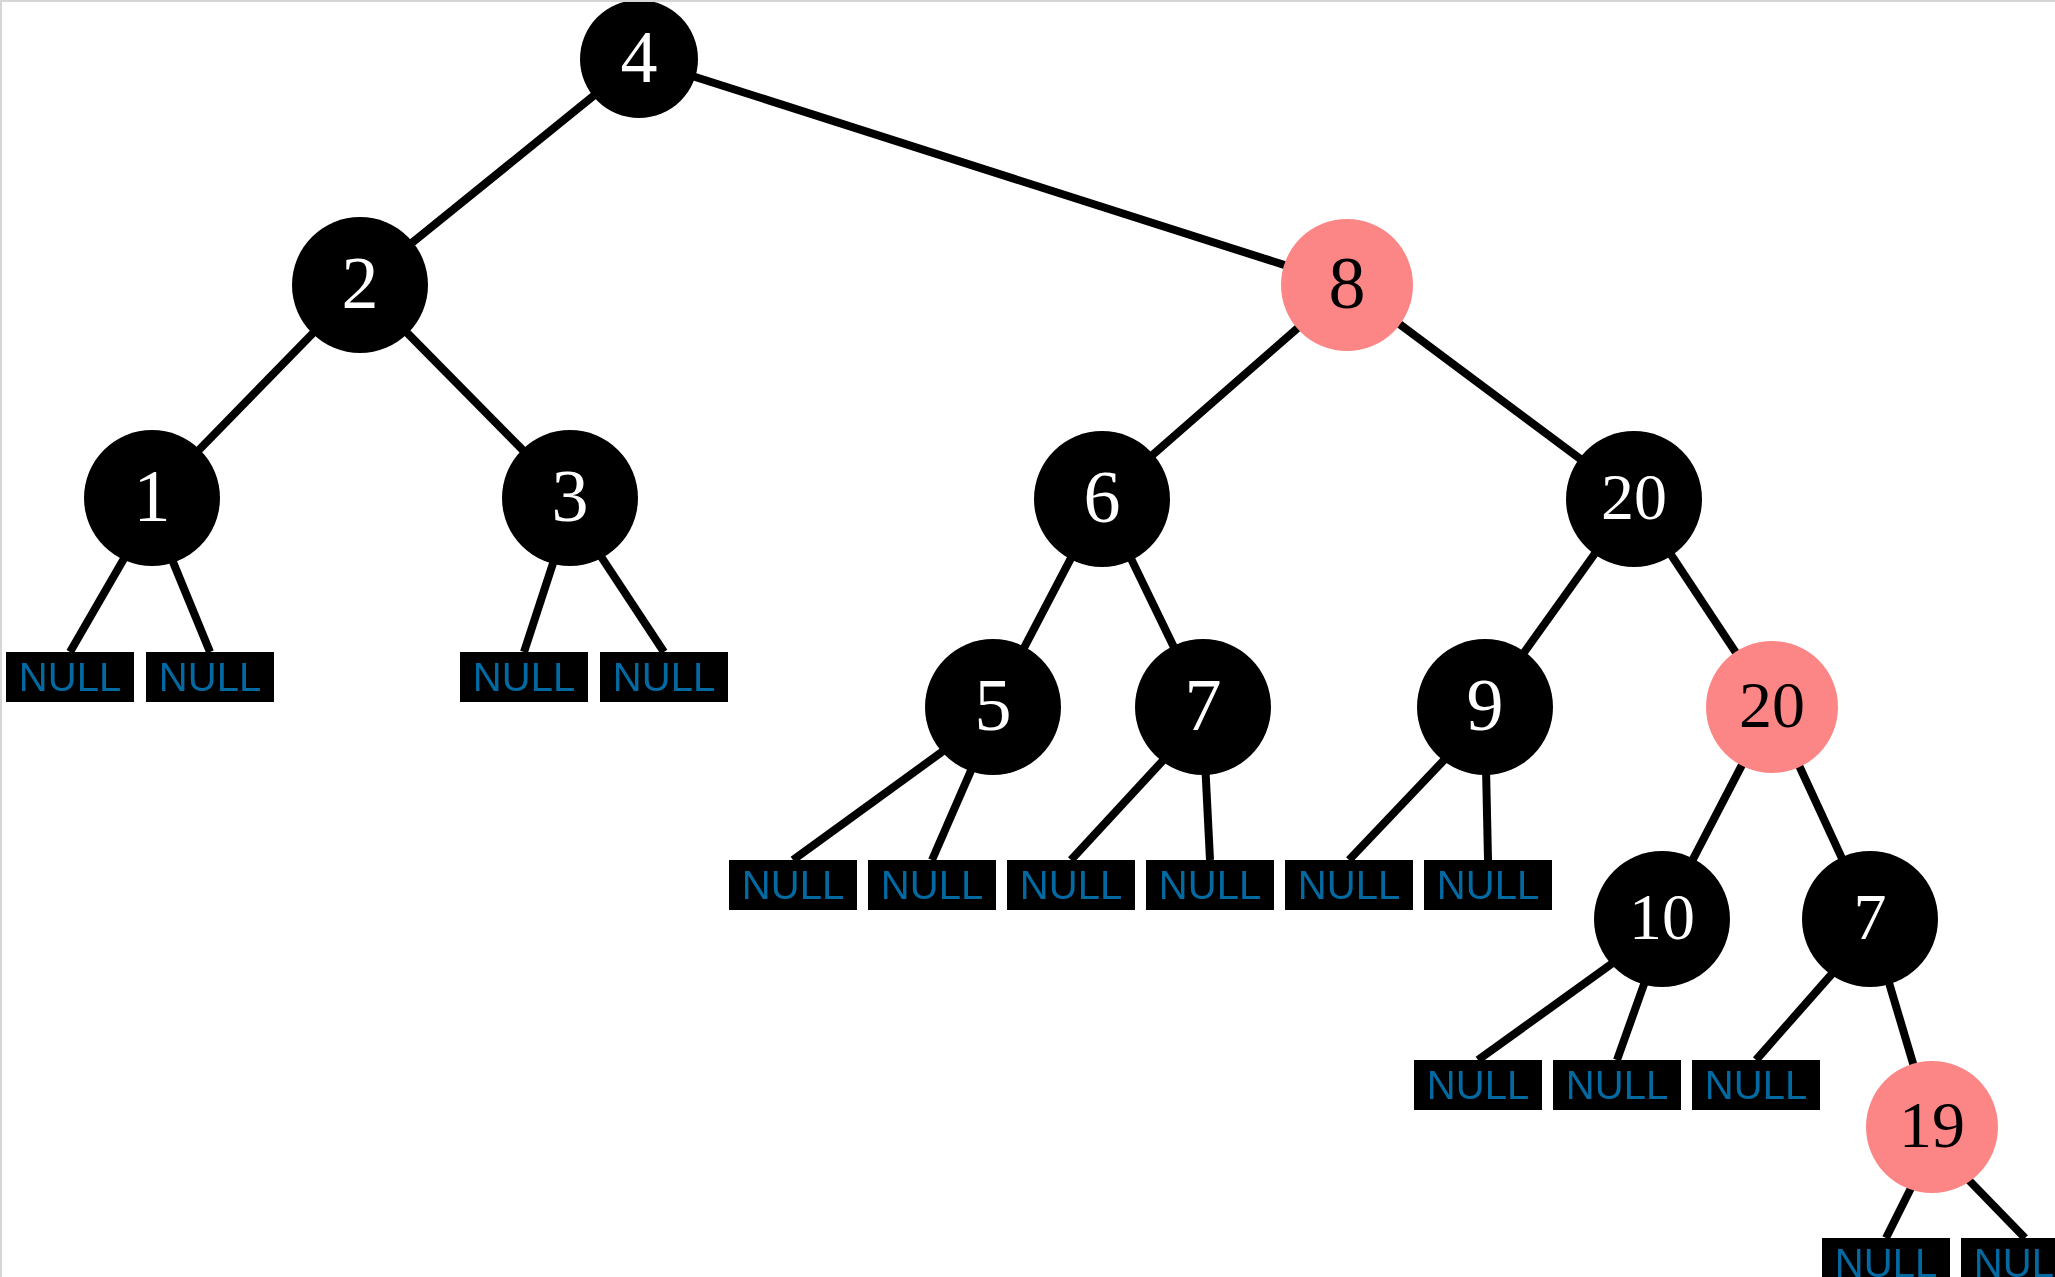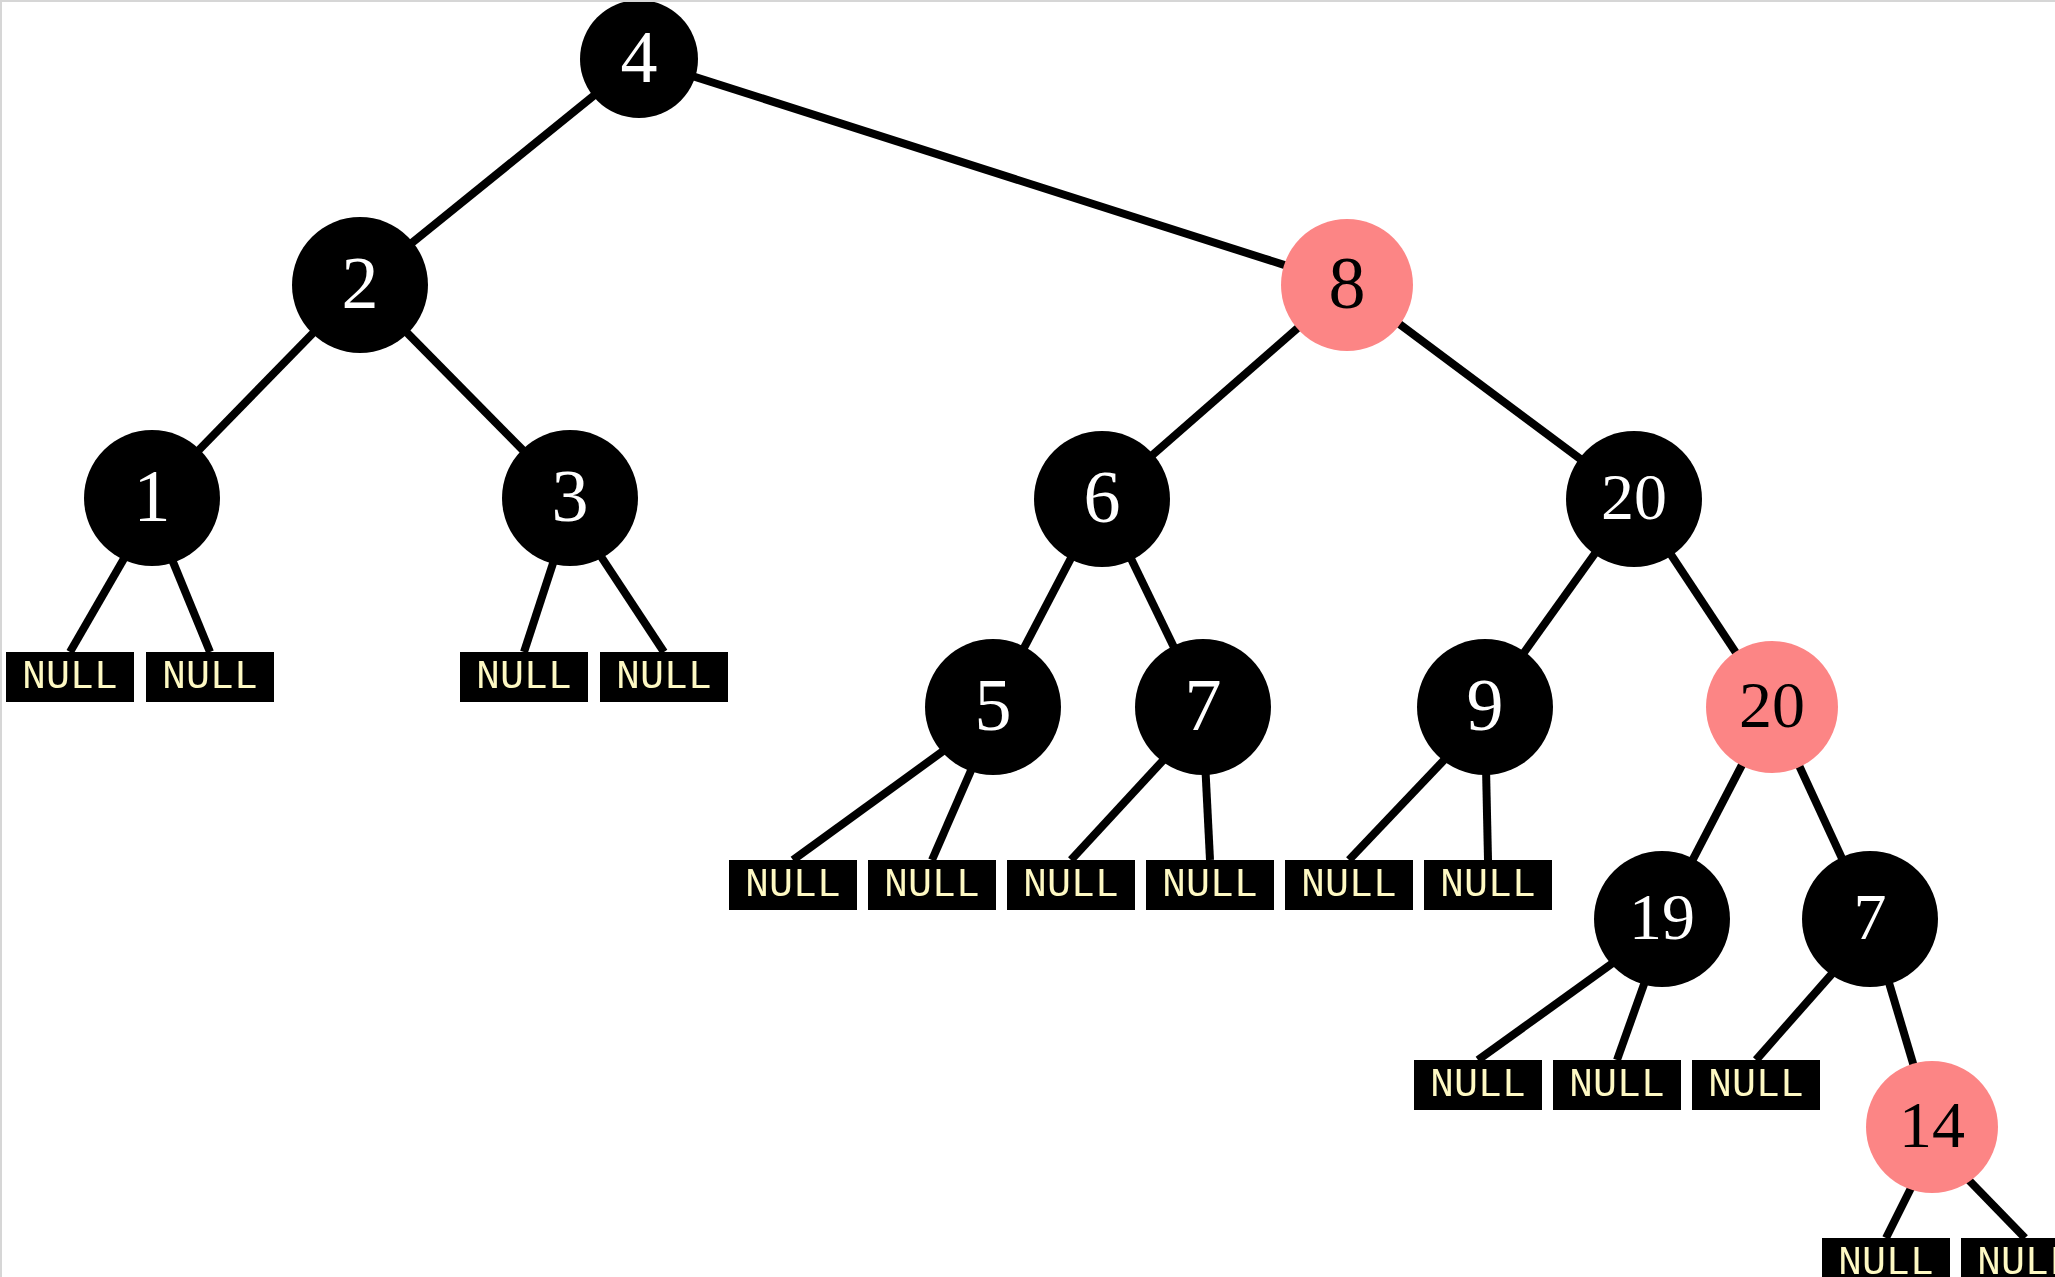--- a/index.html
+++ b/index.html
@@ -48,25 +48,25 @@
   }
   .node .label {
     font-family: "Liberation Serif", "DejaVu Serif", serif;
     font-weight: 400;
     display: block;
     transform: translateY(-2px);
   }
   .nullbox {
     position: absolute;
     background: #000000;
-    color: #fef9c3;
+    color: #0369a1;
     display: flex;
     align-items: center;
     justify-content: center;
-    font-family: Liberation Mono, monospace;
+    font-family: Liberation Sans, sans-serif;
     font-size: 40px;
     letter-spacing: 0px;
     box-sizing: border-box;
     user-select: none;
   }
 </style>
 </head>
 <body>
 
 <div id="canvas">
@@ -128,27 +128,27 @@
       <div class="node black" style="left: 1133px; top: 637px; width: 136px; height: 136px;">
         <span class="label" style="font-size: 74px;">7</span>
       </div>
       <div class="node black" style="left: 1415px; top: 637px; width: 136px; height: 136px;">
         <span class="label" style="font-size: 74px;">9</span>
       </div>
       <div class="node red" style="left: 1704px; top: 639px; width: 132px; height: 132px;">
         <span class="label" style="font-size: 66px;">20</span>
       </div>
       <div class="node black" style="left: 1592px; top: 849px; width: 136px; height: 136px;">
-        <span class="label" style="font-size: 66px;">19</span>
+        <span class="label" style="font-size: 66px;">10</span>
       </div>
       <div class="node black" style="left: 1800px; top: 849px; width: 136px; height: 136px;">
         <span class="label" style="font-size: 66px;">7</span>
       </div>
       <div class="node red" style="left: 1864px; top: 1059px; width: 132px; height: 132px;">
-        <span class="label" style="font-size: 66px;">14</span>
+        <span class="label" style="font-size: 66px;">19</span>
       </div>
     </div>
   <div id="nulls-layer">
       <div class="nullbox" style="left: 4px; top: 650px; width: 128px; height: 50px;">NULL</div>
       <div class="nullbox" style="left: 144px; top: 650px; width: 128px; height: 50px;">NULL</div>
       <div class="nullbox" style="left: 458px; top: 650px; width: 128px; height: 50px;">NULL</div>
       <div class="nullbox" style="left: 598px; top: 650px; width: 128px; height: 50px;">NULL</div>
       <div class="nullbox" style="left: 727px; top: 858px; width: 128px; height: 50px;">NULL</div>
       <div class="nullbox" style="left: 866px; top: 858px; width: 128px; height: 50px;">NULL</div>
       <div class="nullbox" style="left: 1005px; top: 858px; width: 128px; height: 50px;">NULL</div>

